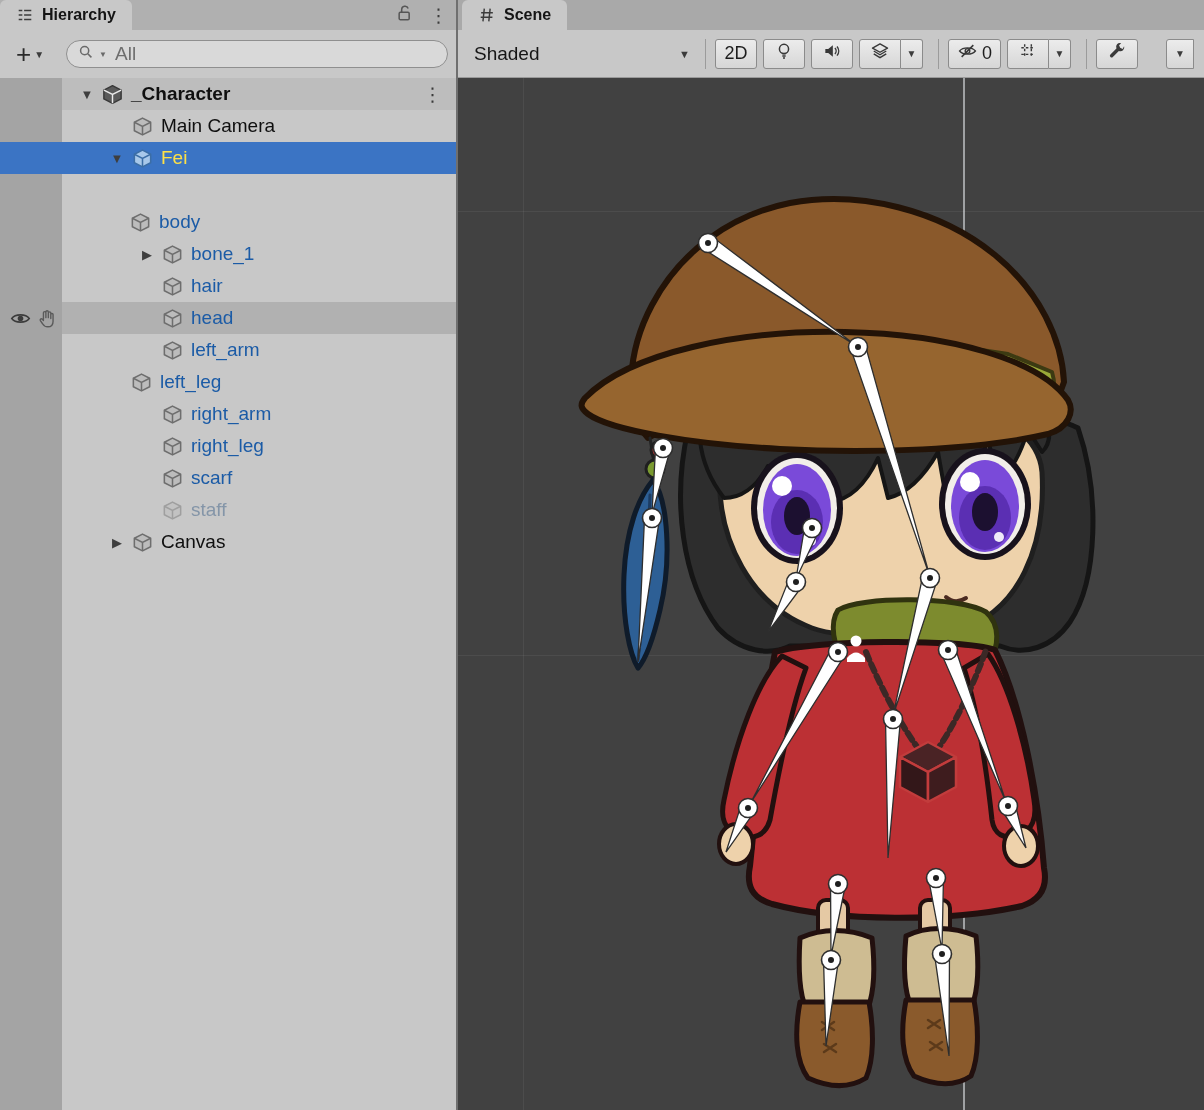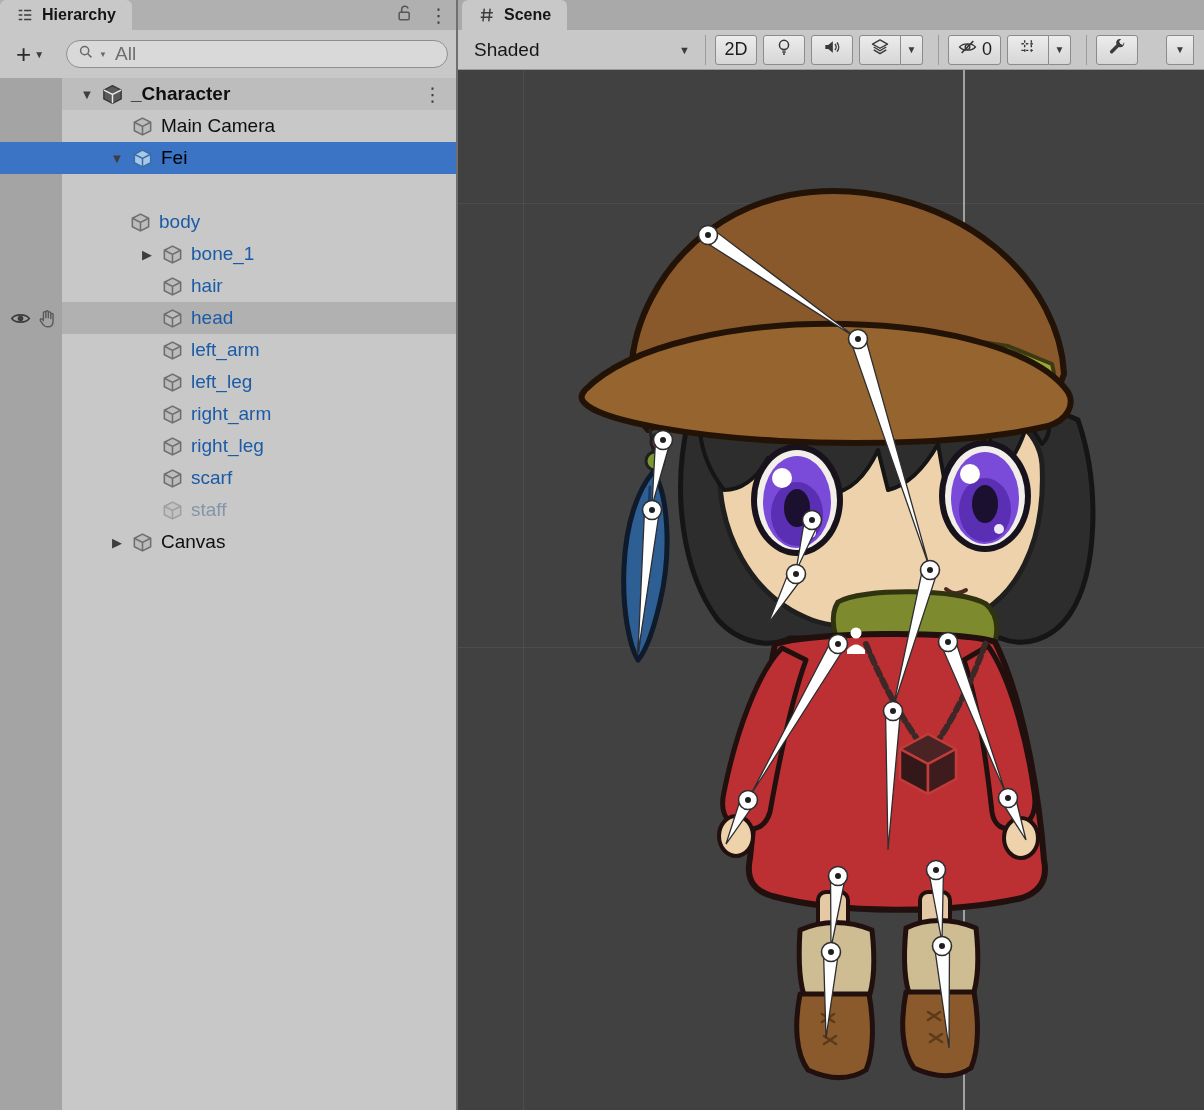--- a/index.html
+++ b/index.html
@@ -29,31 +29,31 @@
   .row.selected{background:#3b74c4}
   .row.selected .gutter{background:transparent}
   .row.hover .content{background:#b1b1b1}
   .arrow{width:26px;text-align:center;font-size:13px;color:#3e3e3e;flex:none}
   .tree-icon{width:24px;height:24px;margin-right:7px;flex:none;display:flex;align-items:center;justify-content:center}
   .gicon{display:flex;align-items:center}
   .lbl{font-size:19px;white-space:nowrap}
   .lbl.default{color:#0f0f0f}
   .lbl.prefab{color:#1b5ba6}
   .lbl.inactive{color:#8495a8}
-  .lbl.selected{color:#000000}
+  .lbl.selected{color:#fde047}
   .row.scene-header .lbl{font-weight:bold}
   .row .rowmenu{margin-left:auto;margin-right:14px;font-size:19px;color:#3a3a3a}
   .tree-filler{flex:1;display:flex}
   .tree-filler .gutter{width:62px;background:#a4a4a4}
 
   
   .scene{flex:1;display:flex;flex-direction:column;min-width:0}
   .scene .tabstrip{background:#a9a9a9}
   .scene .tab{margin-left:4px;font-weight:bold}
-  .scene-toolbar{height:40px;background:#c8c8c8;display:flex;align-items:center;padding:0 10px;flex:none;border-bottom:1px solid #9a9a9a}
+  .scene-toolbar{height:48px;background:#c8c8c8;display:flex;align-items:center;padding:0 10px;flex:none;border-bottom:1px solid #9a9a9a}
   .shaded-dd{width:228px;height:30px;display:flex;align-items:center;padding:0 6px;color:#161616;font-size:19px}
   .shaded-dd .caret{margin-left:auto;font-size:11px;color:#3a3a3a}
   .vdiv{width:1px;height:30px;background:#9b9b9b;margin:0 9px;flex:none}
   .tbtn{height:30px;min-width:42px;padding:0 8px;background:linear-gradient(#ececec,#d6d6d6);border:1px solid #8b8b8b;border-radius:3px;display:flex;align-items:center;justify-content:center;gap:4px;font-size:18px;color:#1d1d1d;flex:none;margin-right:6px}
   .tbtn.seg-left{border-radius:3px 0 0 3px;margin-right:0}
   .tbtn.seg-right{border-radius:0 3px 3px 0;min-width:22px;width:22px;padding:0;border-left:none;font-size:10px;color:#3c3c3c}
   .tbtn .caret{font-size:10px;color:#3c3c3c}
   .count{font-size:18px;color:#1d1d1d}
   .edgebtn{margin-left:auto;margin-right:0;border-radius:3px 0 0 3px;min-width:28px}
 
@@ -227,21 +227,21 @@
               <svg viewBox="0 0 24 24" width="23" height="23">
                 <path d="M12 3.2 20.5 7.6 V16.4 L12 20.8 3.5 16.4 V7.6 Z" fill="#bcbcbc" stroke="#6e6e6e" stroke-width="1.6" stroke-linejoin="round"></path>
                 <path d="M3.5 7.6 12 12 20.5 7.6 M12 12 V20.8" fill="none" stroke="#6e6e6e" stroke-width="1.6"></path>
               </svg>
             </span>
             <span class="lbl prefab">left_arm</span>
           </div>
         </div>
         <div class="row">
           <div class="gutter"></div>
-          <div class="content" style="padding-left: 72px;">
+          <div class="content" style="padding-left: 41px;">
             <span class="arrow"></span>
             <span class="tree-icon">
               <svg viewBox="0 0 24 24" width="23" height="23">
                 <path d="M12 3.2 20.5 7.6 V16.4 L12 20.8 3.5 16.4 V7.6 Z" fill="#bcbcbc" stroke="#6e6e6e" stroke-width="1.6" stroke-linejoin="round"></path>
                 <path d="M3.5 7.6 12 12 20.5 7.6 M12 12 V20.8" fill="none" stroke="#6e6e6e" stroke-width="1.6"></path>
               </svg>
             </span>
             <span class="lbl prefab">left_leg</span>
           </div>
         </div>

